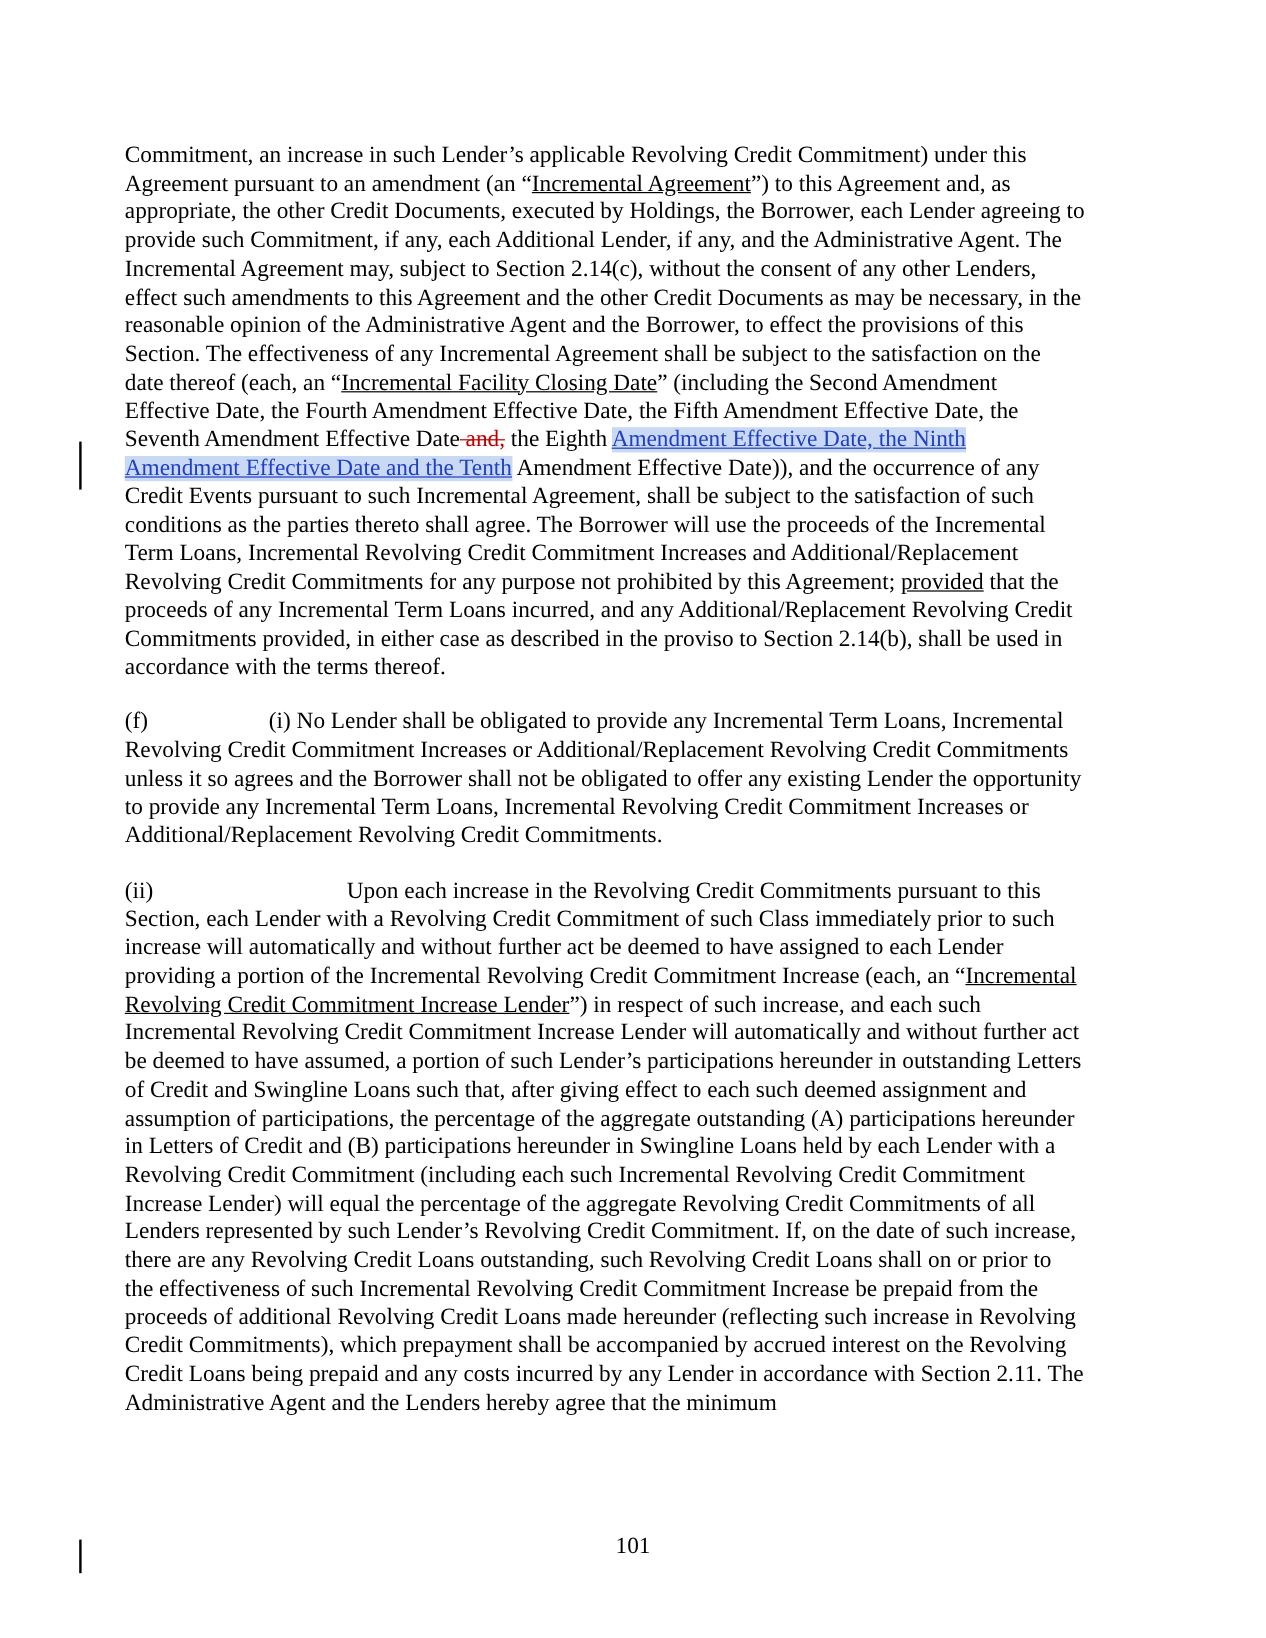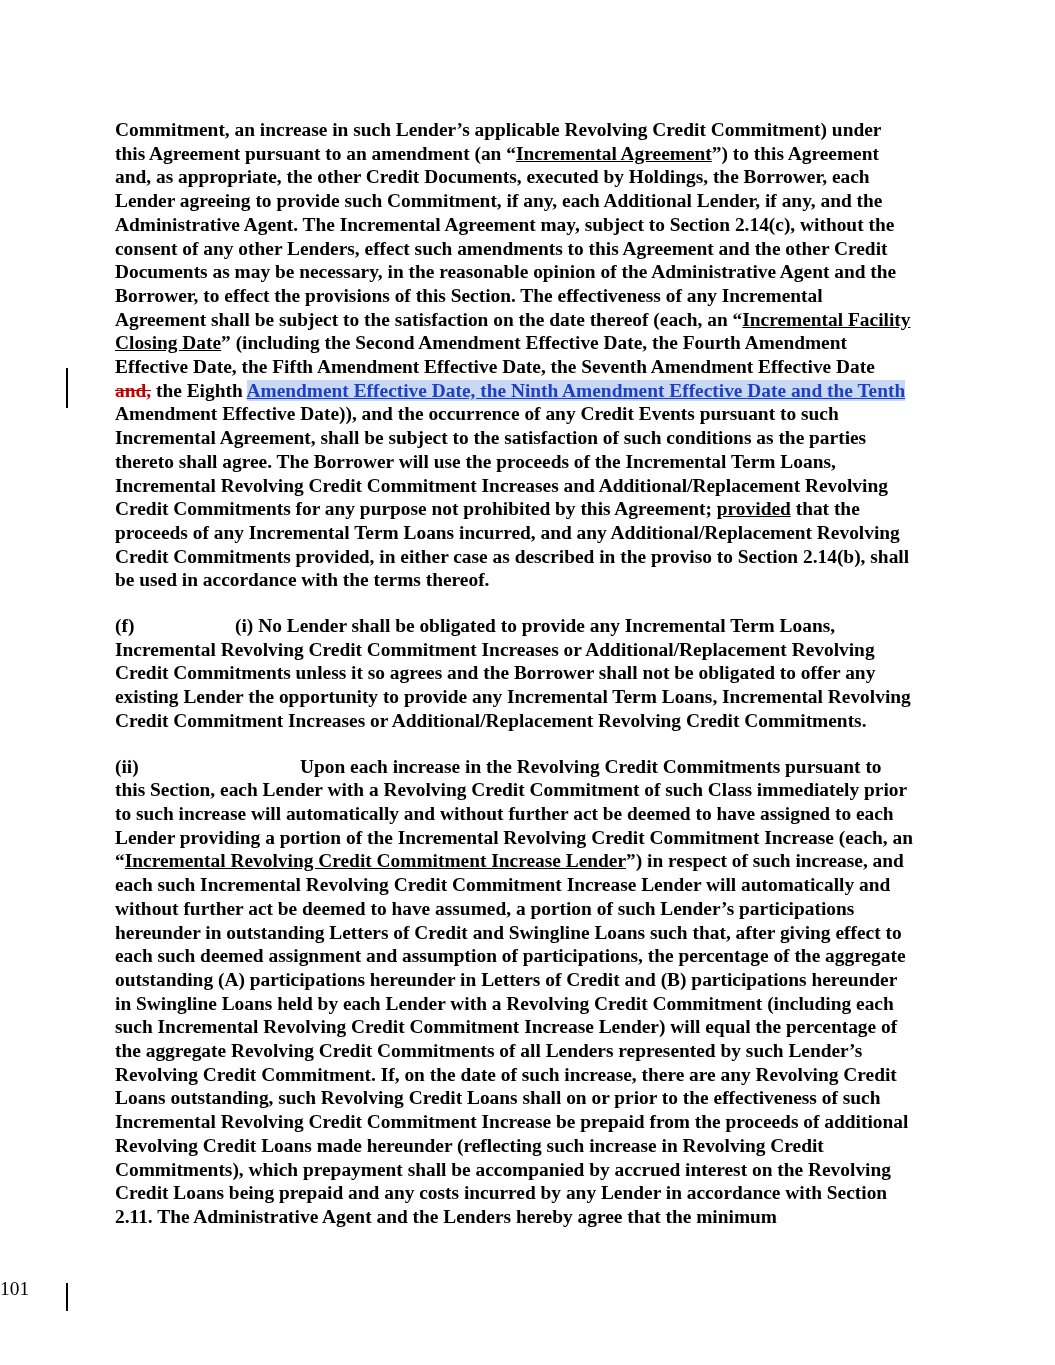--- a/index.html
+++ b/index.html
@@ -11,24 +11,23 @@
     position: relative;
     width: 1055px;
     height: 1365px;
     background: #ffffff;
     font-family: "Liberation Serif", serif;
     color: #000000;
     box-sizing: border-box;
   }
   .content {
     position: absolute;
-    left: 115px;
+    left: 104px;
     top: 118px;
     width: 800px;
-    font-weight: bold;
   }
   p.para {
     margin: 0 0 22px 0;
     font-size: 19.4px;
     line-height: 23.7px;
     text-align: left;
     text-indent: 0;
   }
   .lead-f {
     display: inline-block;
@@ -64,21 +63,21 @@
     width: 2px;
     background: #000000;
   }
   .bar1 { left: 66px; top: 368px; height: 40px; }
   .bar2 { left: 66px; top: 1283px; height: 28px; }
   .page-number {
     position: absolute;
     left: 0;
     right: 0;
     top: 1278px;
-    text-align: left;
+    text-align: center;
     font-size: 19.4px;
     font-family: "Liberation Serif", serif;
   }
 </style>
 </head>
 <body>
 
 <div class="page">
 
   <div class="change-bar bar1"></div>

